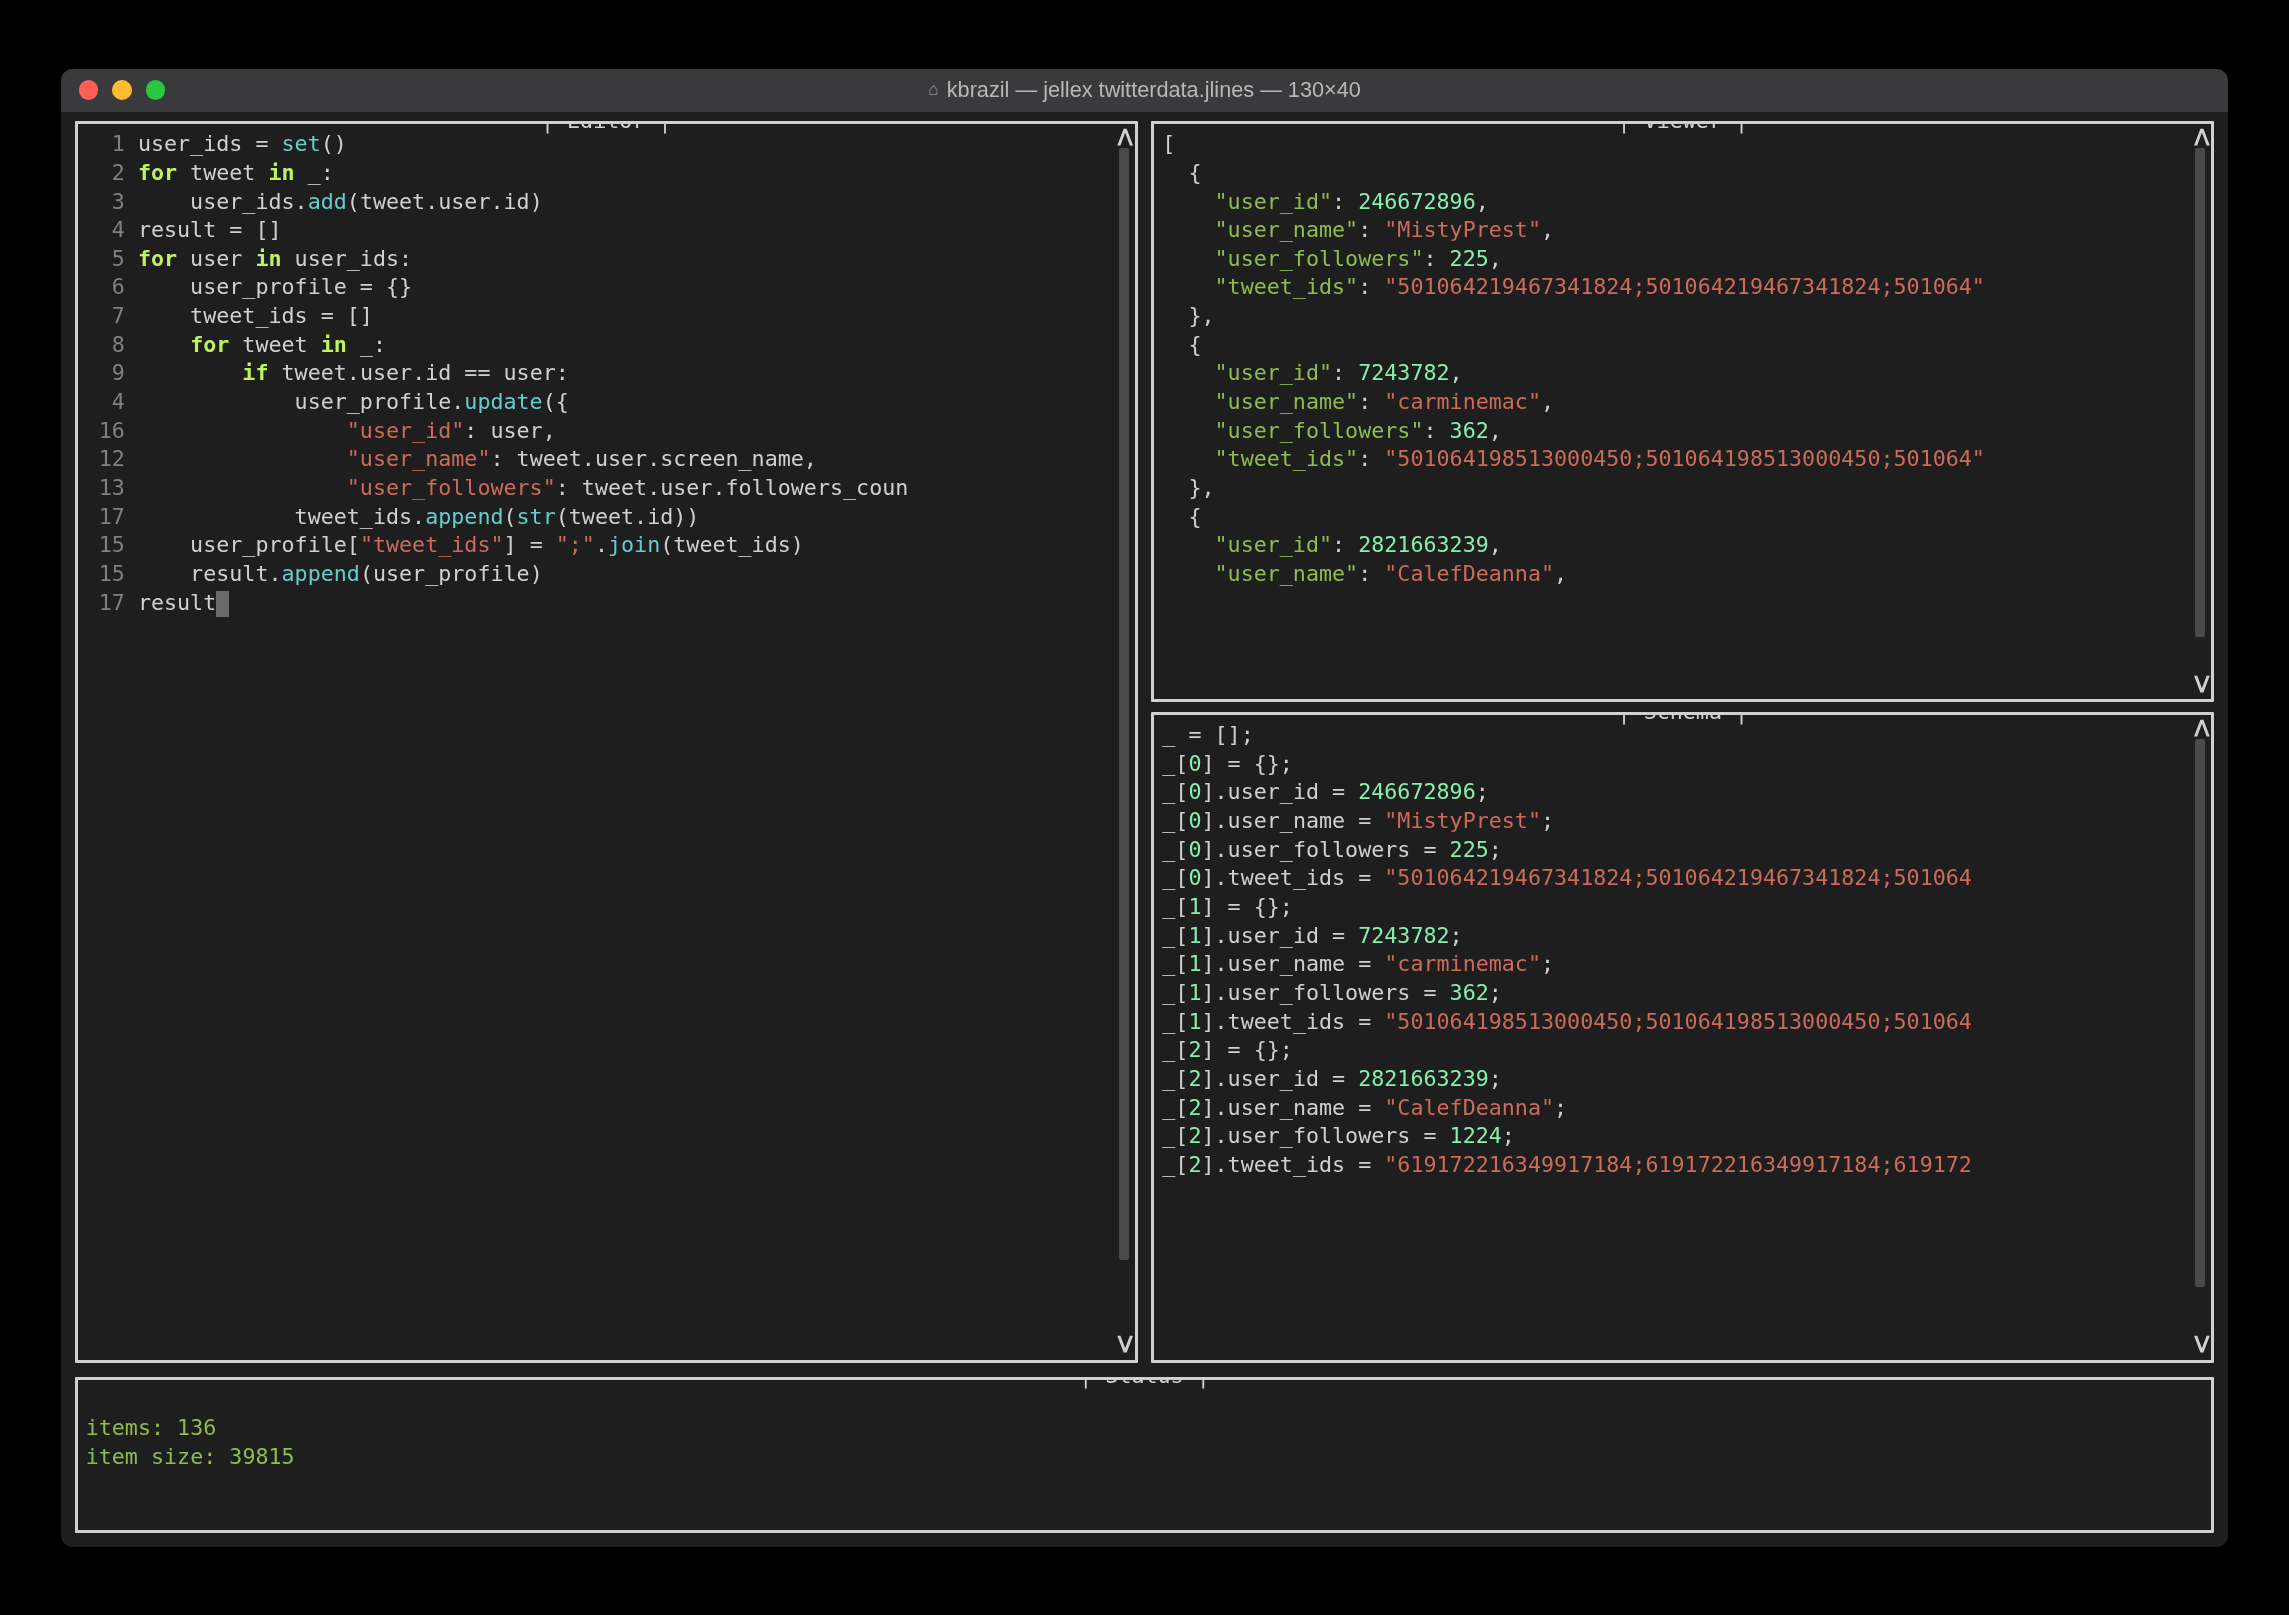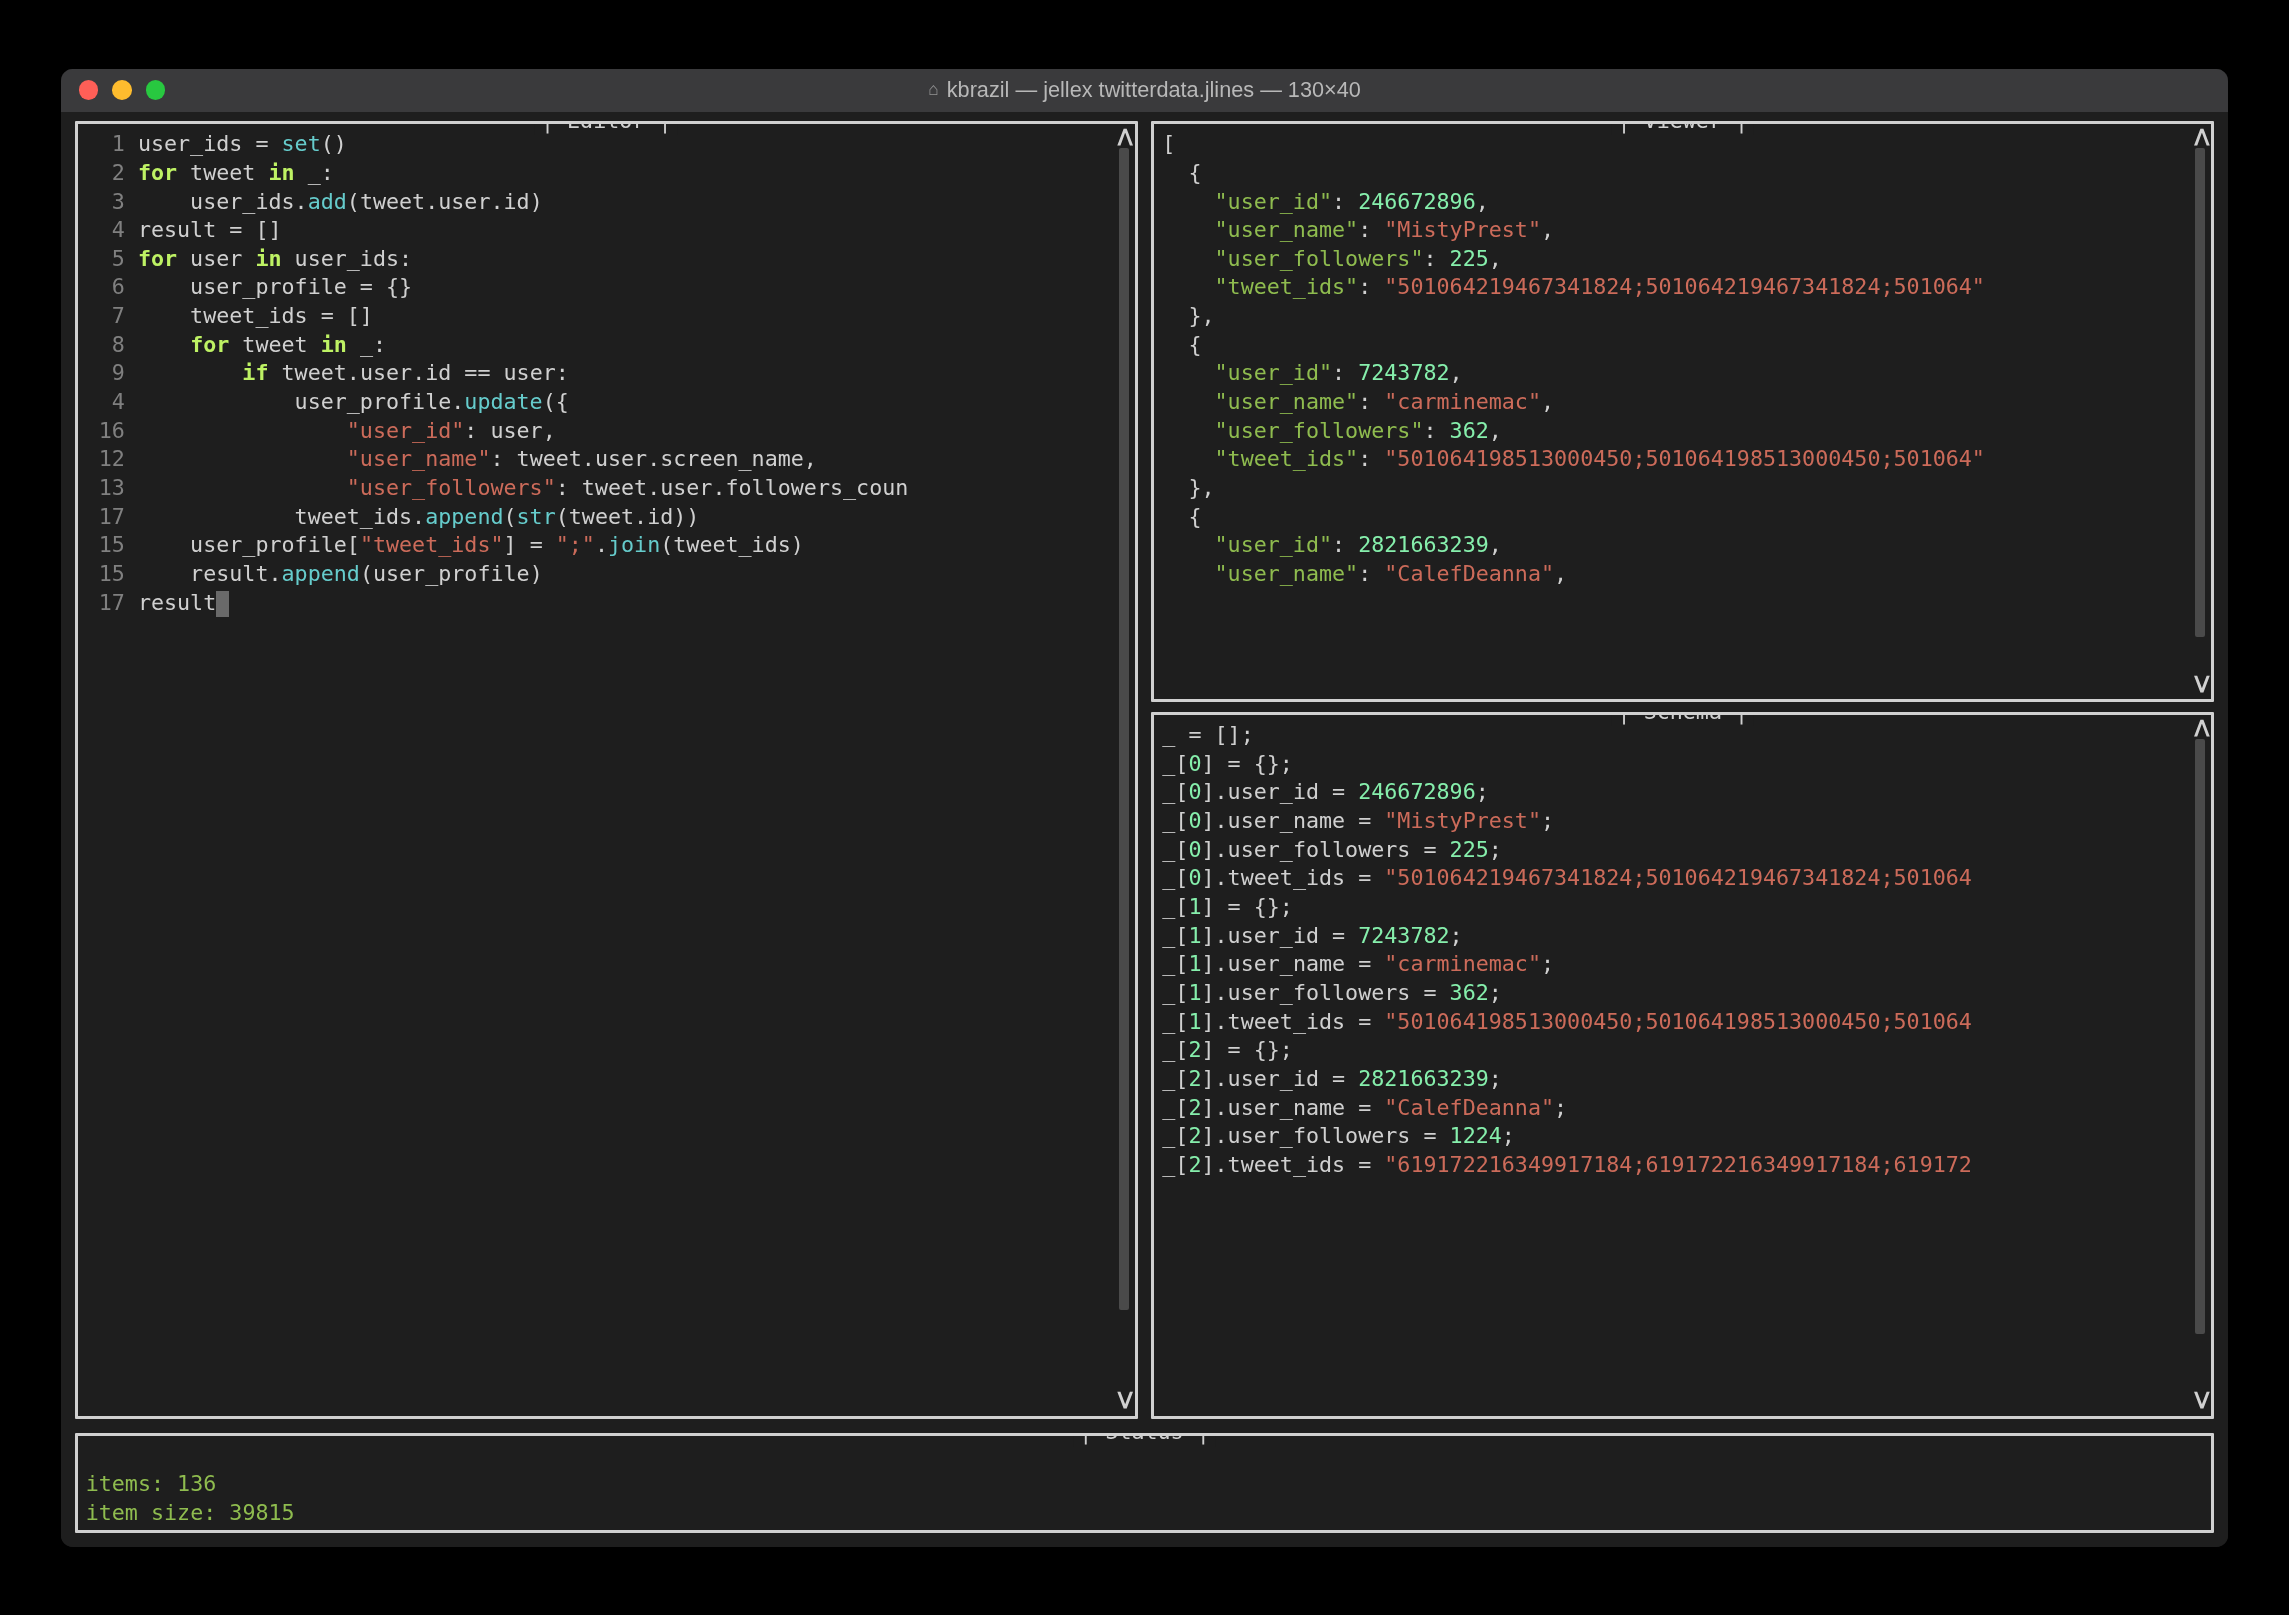--- a/index.html
+++ b/index.html
@@ -69,21 +69,21 @@
     border-radius: 1px;
     position: relative;
     padding: 5.9px 7.9px 5.9px 7.9px;
     overflow: hidden;
     display: flex;
     flex-direction: column;
   }
   .pane.editor { flex: 1; }
   .pane.viewer { height: 581px; }
   .pane.schema { flex: 1; }
-  .pane.status { margin-top: 13.8px; height: 100px; }
+  .pane.status { margin-top: 13.8px; height: 156px; }
   .pane-title {
     position: absolute;
     top: -17.7px;
     left: 50%;
     transform: translateX(-50%);
     background: #1e1e1e;
     padding: 0 5.9px;
     color: #d0d0d0;
     white-space: nowrap;
   }

